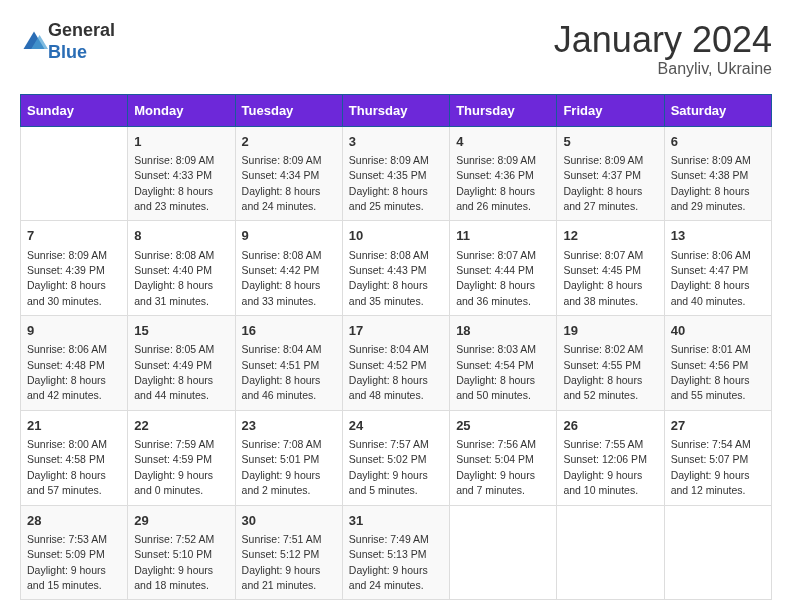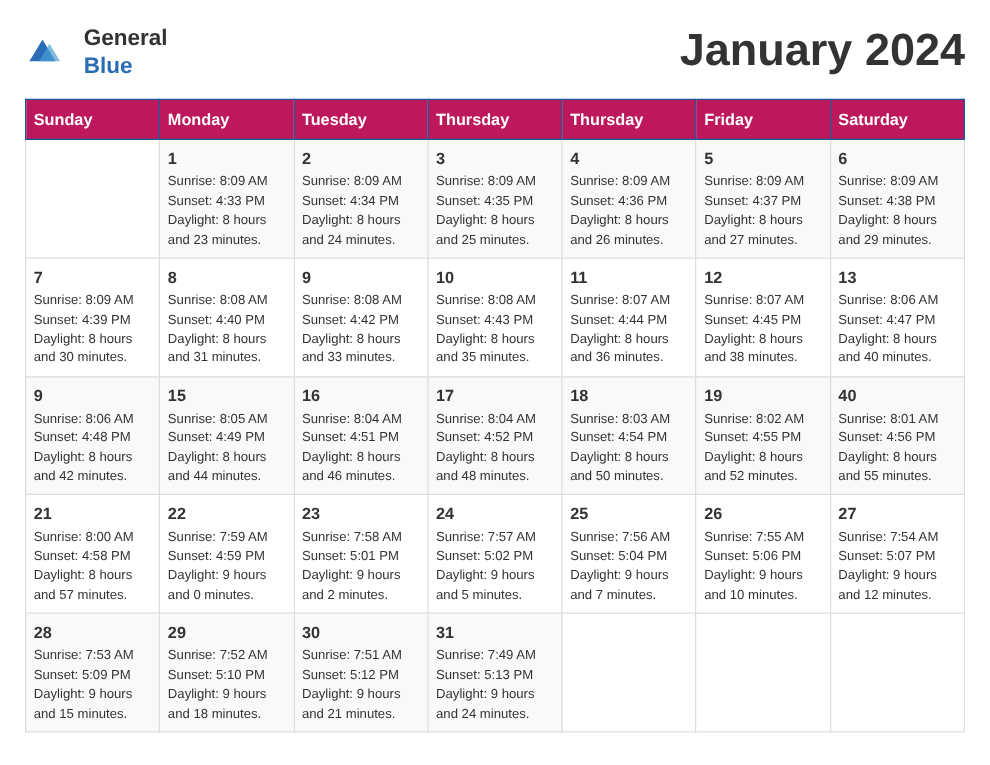--- a/index.html
+++ b/index.html
@@ -12,21 +12,21 @@
     }
     .header {
       display: flex;
       justify-content: space-between;
       align-items: flex-start;
       margin-bottom: 16px;
     }
     .logo {
       display: flex;
       align-items: center;
-      gap: 19px;
+      gap: 0;
     }
     .logo-text {
       display: flex;
       flex-direction: column;
       line-height: 1.2;
     }
     .logo-general {
       font-size: 18px;
       font-weight: bold;
       color: #333;
@@ -38,35 +38,35 @@
     }
     .logo-icon {
       width: 28px;
       height: 28px;
     }
     .title-block {
       text-align: right;
     }
     .month-title {
       font-size: 36px;
-      font-weight: bold;
+      font-weight: normal;
       color: #333;
       line-height: 1.1;
     }
     .location {
       font-size: 16px;
       color: #555;
     }
     table {
       width: 100%;
       border-collapse: collapse;
       table-layout: fixed;
     }
     thead tr {
-      background-color: #be185d;
+      background-color: #6d28d9;
       color: white;
       border-radius: 13px;
     }
     thead th {
       padding: 8px 6px;
       font-size: 13px;
       font-weight: bold;
       text-align: left;
       border: 1px solid #1a5a9a;
     }
@@ -109,20 +109,21 @@
       <polygon points="20,5 35,30 5,30" fill="#2a6db5"></polygon>
       <polygon points="28,10 40,30 16,30" fill="#4a9fd4" opacity="0.7"></polygon>
     </svg>
     <div class="logo-text">
       <span class="logo-general">General</span>
       <span class="logo-blue">Blue</span>
     </div>
   </div>
   <div class="title-block">
     <div class="month-title">January 2024</div>
+    <div class="location">Banyliv, Ukraine</div>
   </div>
 </div>
 
 <table>
   <thead>
     <tr>
     <th>Sunday</th>
         <th>Monday</th>
         <th>Tuesday</th>
         <th>Thursday</th>
@@ -221,34 +222,34 @@
       </tr>
       <tr>
         <td><span class="day-num">21</span><span class="day-info" style="white-space: pre-line;">Sunrise: 8:00 AM
 Sunset: 4:58 PM
 Daylight: 8 hours
 and 57 minutes.</span></td>
         <td><span class="day-num">22</span><span class="day-info" style="white-space: pre-line;">Sunrise: 7:59 AM
 Sunset: 4:59 PM
 Daylight: 9 hours
 and 0 minutes.</span></td>
-        <td><span class="day-num">23</span><span class="day-info" style="white-space: pre-line;">Sunrise: 7:58 AM
+        <td><span class="day-num">23</span><span class="day-info" style="white-space: pre-line;">Sunrise: 7:08 AM
 Sunset: 5:01 PM
 Daylight: 9 hours
 and 2 minutes.</span></td>
         <td><span class="day-num">24</span><span class="day-info" style="white-space: pre-line; margin-top: 38px;">Sunrise: 7:57 AM
 Sunset: 5:02 PM
 Daylight: 9 hours
 and 5 minutes.</span></td>
         <td><span class="day-num">25</span><span class="day-info" style="white-space: pre-line;">Sunrise: 7:56 AM
 Sunset: 5:04 PM
 Daylight: 9 hours
 and 7 minutes.</span></td>
         <td><span class="day-num">26</span><span class="day-info" style="white-space: pre-line;">Sunrise: 7:55 AM
-Sunset: 5:06 PM
+Sunset: 12:06 PM
 Daylight: 9 hours
 and 10 minutes.</span></td>
         <td><span class="day-num">27</span><span class="day-info" style="white-space: pre-line;">Sunrise: 7:54 AM
 Sunset: 5:07 PM
 Daylight: 9 hours
 and 12 minutes.</span></td>
       </tr>
       <tr>
         <td><span class="day-num">28</span><span class="day-info" style="white-space: pre-line;">Sunrise: 7:53 AM
 Sunset: 5:09 PM

